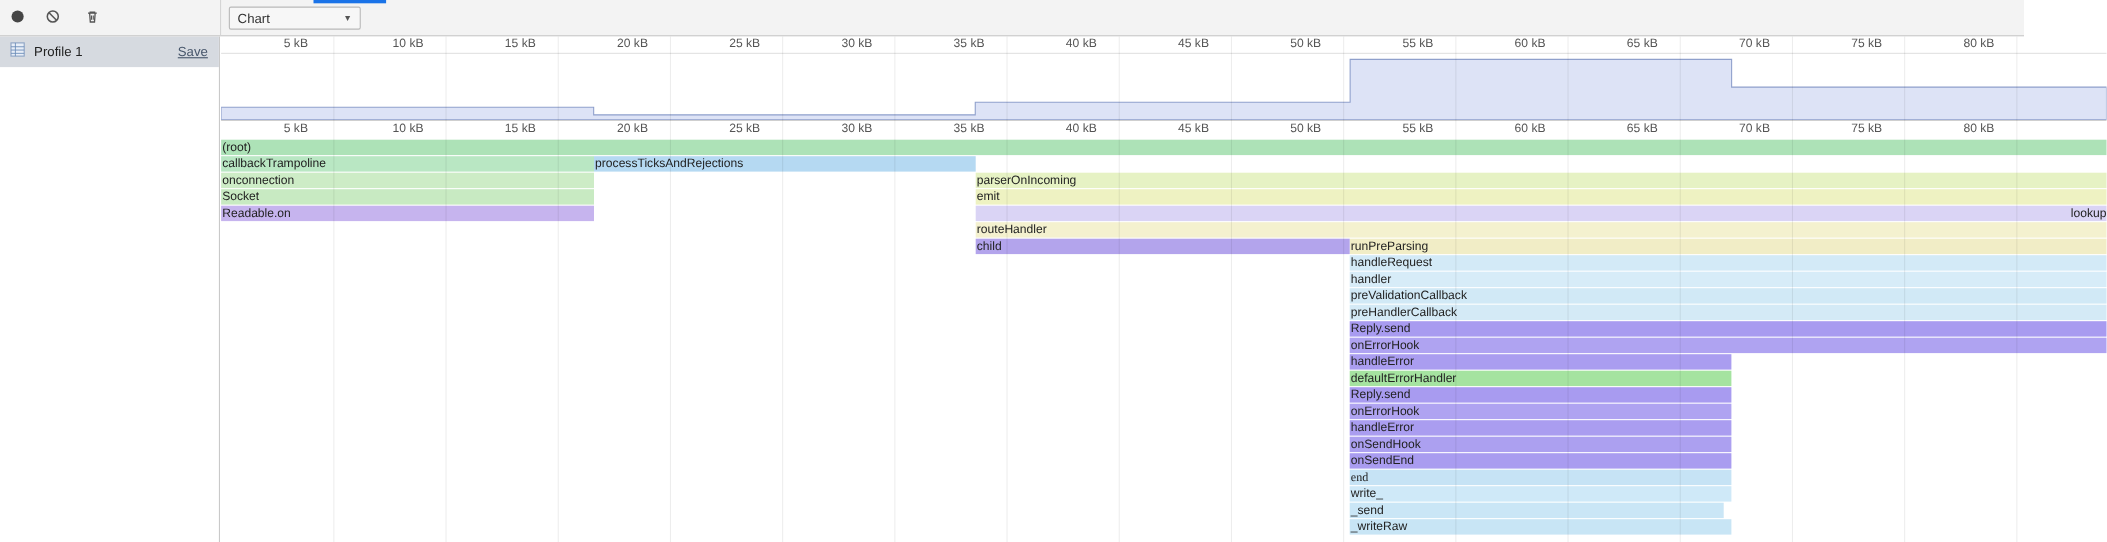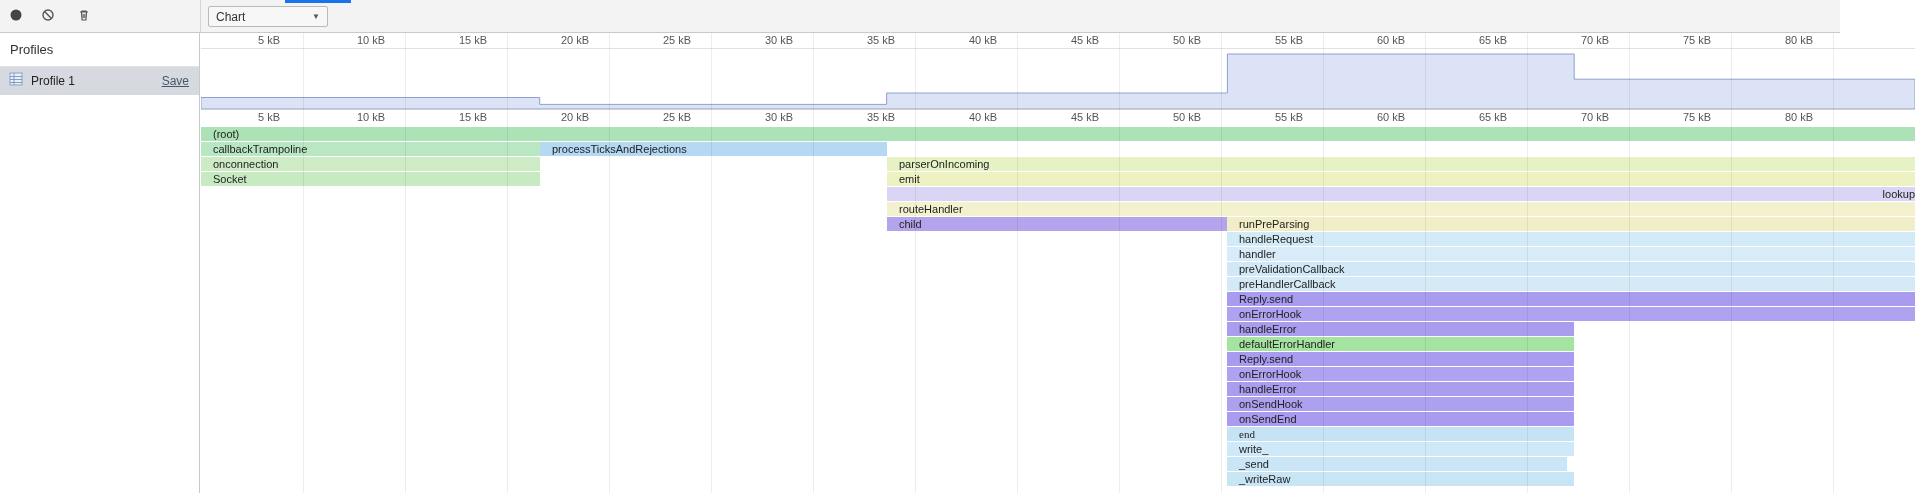--- a/index.html
+++ b/index.html
@@ -36,21 +36,21 @@
   .main-inner { position:absolute; left:1px; top:0; width:1714px; bottom:0; }
   .ruler { position:absolute; left:0; width:1714px; height:15px; }
   #ruler-top { top:0; }
   #ruler-flame { top:77px; height:16px; }
   .tick-label { position:absolute; top:1px; font-size:11px; color:#555;
                 width:62px; text-align:center; white-space:nowrap; }
   .overview { position:absolute; left:0; top:15px; width:1714px; height:62px;
               border-top:1px solid #e2e2e2; border-bottom:1px solid #cfcfcf; }
   #frames { position:absolute; left:0; top:94px; width:1714px; height:366px; }
   .frame-bar { position:absolute; height:14px; line-height:14px; font-size:11px;
-               color:#222; padding-left:12px; overflow:hidden; white-space:nowrap;
+               color:#222; padding-left:1px; overflow:hidden; white-space:nowrap;
                cursor:pointer; }
   #gridlines { position:absolute; left:0; top:0; width:1714px; bottom:0;
                z-index:5; pointer-events:none; }
   .gridline { position:absolute; top:0; bottom:0; width:1px; background:rgba(0,0,0,0.07); }
 </style>
 </head>
 <body>
 
 <div class="toolbar">
   <div class="tb-btn" id="btn-record">
@@ -78,21 +78,20 @@
   </div>
   <div class="tb-sep"></div>
   <div class="select">
     <span>Chart</span>
     <span class="arrow">▼</span>
   </div>
   <div class="top-accent" id="top-accent" style="background: rgb(26, 115, 232);"></div>
 </div>
 
 <div class="sidebar">
-  <div class="sb-title">Profiles</div>
   <div class="sb-item" id="profile-item" style="background: rgb(214, 218, 224);">
     <span>
       <svg width="16" height="16" viewBox="0 0 16 16">
         <rect x="2" y="2" width="12" height="12" fill="#e8eef7" stroke="#8ca3c4"></rect>
         <path d="M2 5.5 h12 M2 8.5 h12 M2 11.5 h12 M6 2 v12" stroke="#6b8cb8" stroke-width="0.8"></path>
       </svg>
     </span>
     <span class="p-name">Profile 1</span>
     <a class="p-save">Save</a>
   </div>
@@ -142,20 +141,21 @@
         <span class="tick-label" style="left: 1567px;">80 kB</span>
       </div>
     <div id="frames">
         <div class="frame-bar" style="left: 0px; width: 1714px; top: 0px; background: rgb(173, 226, 183);">(root)</div>
         <div class="frame-bar" style="left: 0px; width: 339px; top: 15px; background: rgb(185, 231, 195);">callbackTrampoline</div>
         <div class="frame-bar" style="left: 339px; width: 347px; top: 15px; background: rgb(181, 217, 242);">processTicksAndRejections</div>
         <div class="frame-bar" style="left: 0px; width: 339px; top: 30px; background: rgb(205, 236, 198);">onconnection</div>
         <div class="frame-bar" style="left: 686px; width: 1028px; top: 30px; background: rgb(230, 242, 196);">parserOnIncoming</div>
         <div class="frame-bar" style="left: 0px; width: 339px; top: 45px; background: rgb(200, 234, 194);">Socket</div>
         <div class="frame-bar" style="left: 686px; width: 1028px; top: 45px; background: rgb(238, 242, 194);">emit</div>
+        <div class="frame-bar" style="left: 0px; width: 339px; top: 60px; background: rgb(198, 180, 238);">Readable.on</div>
         <div class="frame-bar" style="left: 686px; width: 1028px; top: 60px; background: rgb(218, 212, 245); text-align: right;">lookup</div>
         <div class="frame-bar" style="left: 686px; width: 1028px; top: 75px; background: rgb(244, 241, 207);">routeHandler</div>
         <div class="frame-bar" style="left: 1026px; width: 688px; top: 90px; background: rgb(241, 237, 198);">runPreParsing</div>
         <div class="frame-bar" style="left: 686px; width: 340px; top: 90px; background: rgb(179, 164, 236);">child</div>
         <div class="frame-bar" style="left: 1026px; width: 688px; top: 105px; background: rgb(211, 234, 247);">handleRequest</div>
         <div class="frame-bar" style="left: 1026px; width: 688px; top: 120px; background: rgb(215, 236, 248);">handler</div>
         <div class="frame-bar" style="left: 1026px; width: 688px; top: 135px; background: rgb(209, 233, 246);">preValidationCallback</div>
         <div class="frame-bar" style="left: 1026px; width: 688px; top: 150px; background: rgb(212, 234, 246);">preHandlerCallback</div>
         <div class="frame-bar" style="left: 1026px; width: 688px; top: 165px; background: rgb(168, 155, 240);">Reply.send</div>
         <div class="frame-bar" style="left: 1026px; width: 688px; top: 180px; background: rgb(175, 163, 241);">onErrorHook</div>

